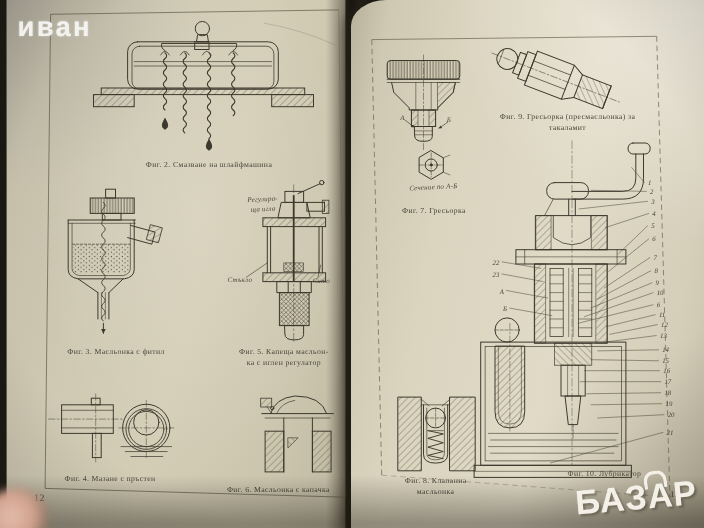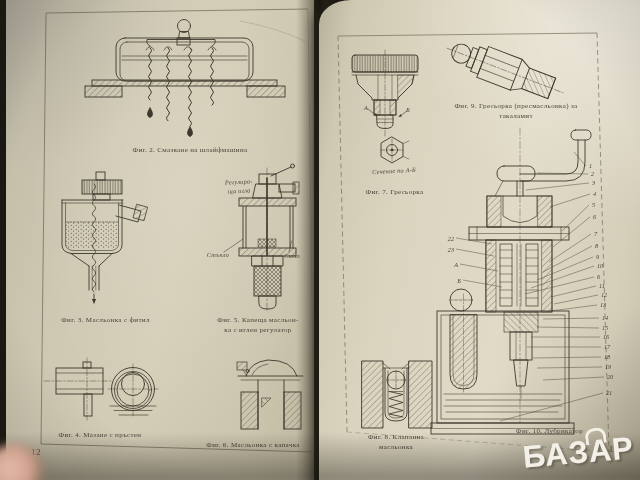--- a/index.html
+++ b/index.html
@@ -381,17 +381,18 @@
   <div class="cap hand" style="left:402px; top:105px; width:12px;">Б</div>
   <div class="cap" style="left:437px; top:101px; width:158px;">Фиг. 9. Гресьорка (пресмасльонка) за
 такаламит</div>
   <div class="cap" style="left:350px; top:432px; width:92px;">Фиг. 8. Клапанна
 масльонка</div>
   <div class="cap" style="left:492px; top:426px; width:115px;">Фиг. 10. Лубрикатор</div>
   <div class="pagenum" style="left:609px; top:445px; font-size:8px;">13</div>
 
   <div class="vignette"></div>
 
+  <div class="wm-ivan">иван</div>
   <div class="wm-bazar">БАЗАР</div>
   <div class="bag-handle"></div>
   <div class="finger"></div>
 
 </div>
 
 </body></html>

